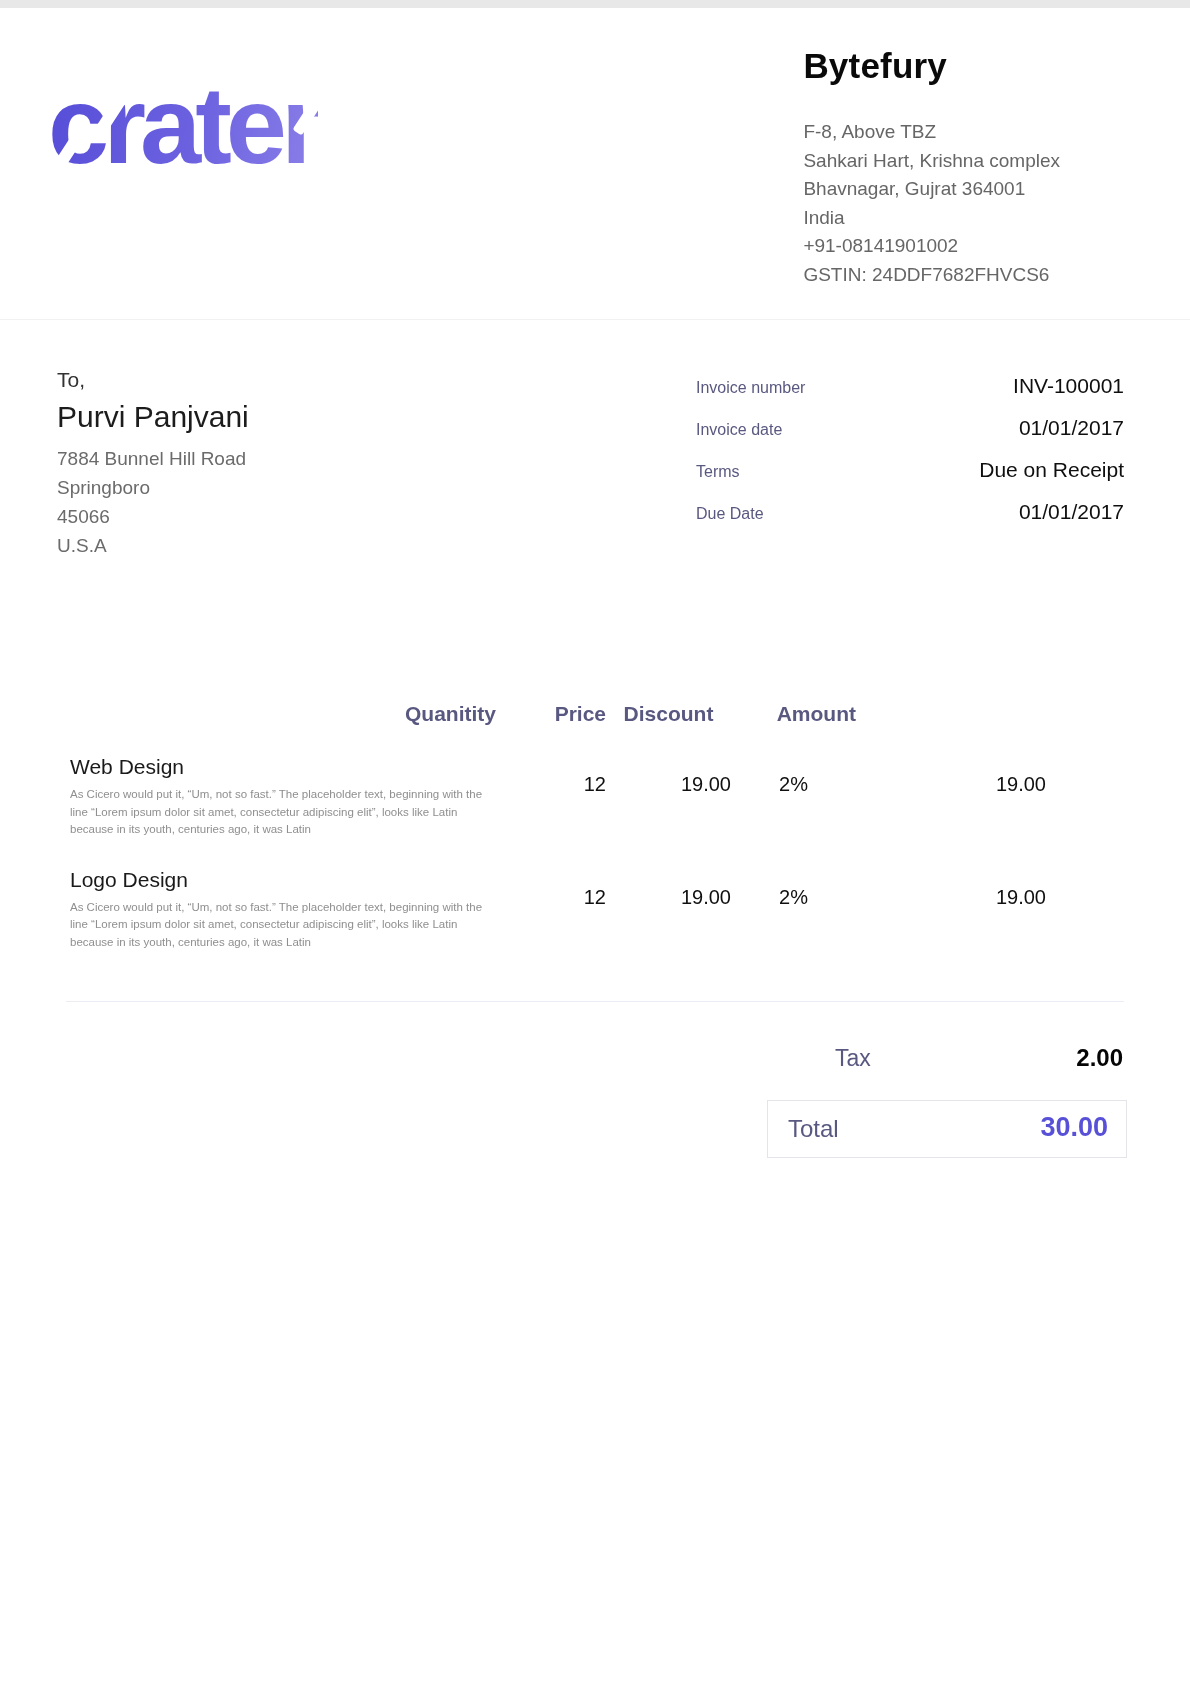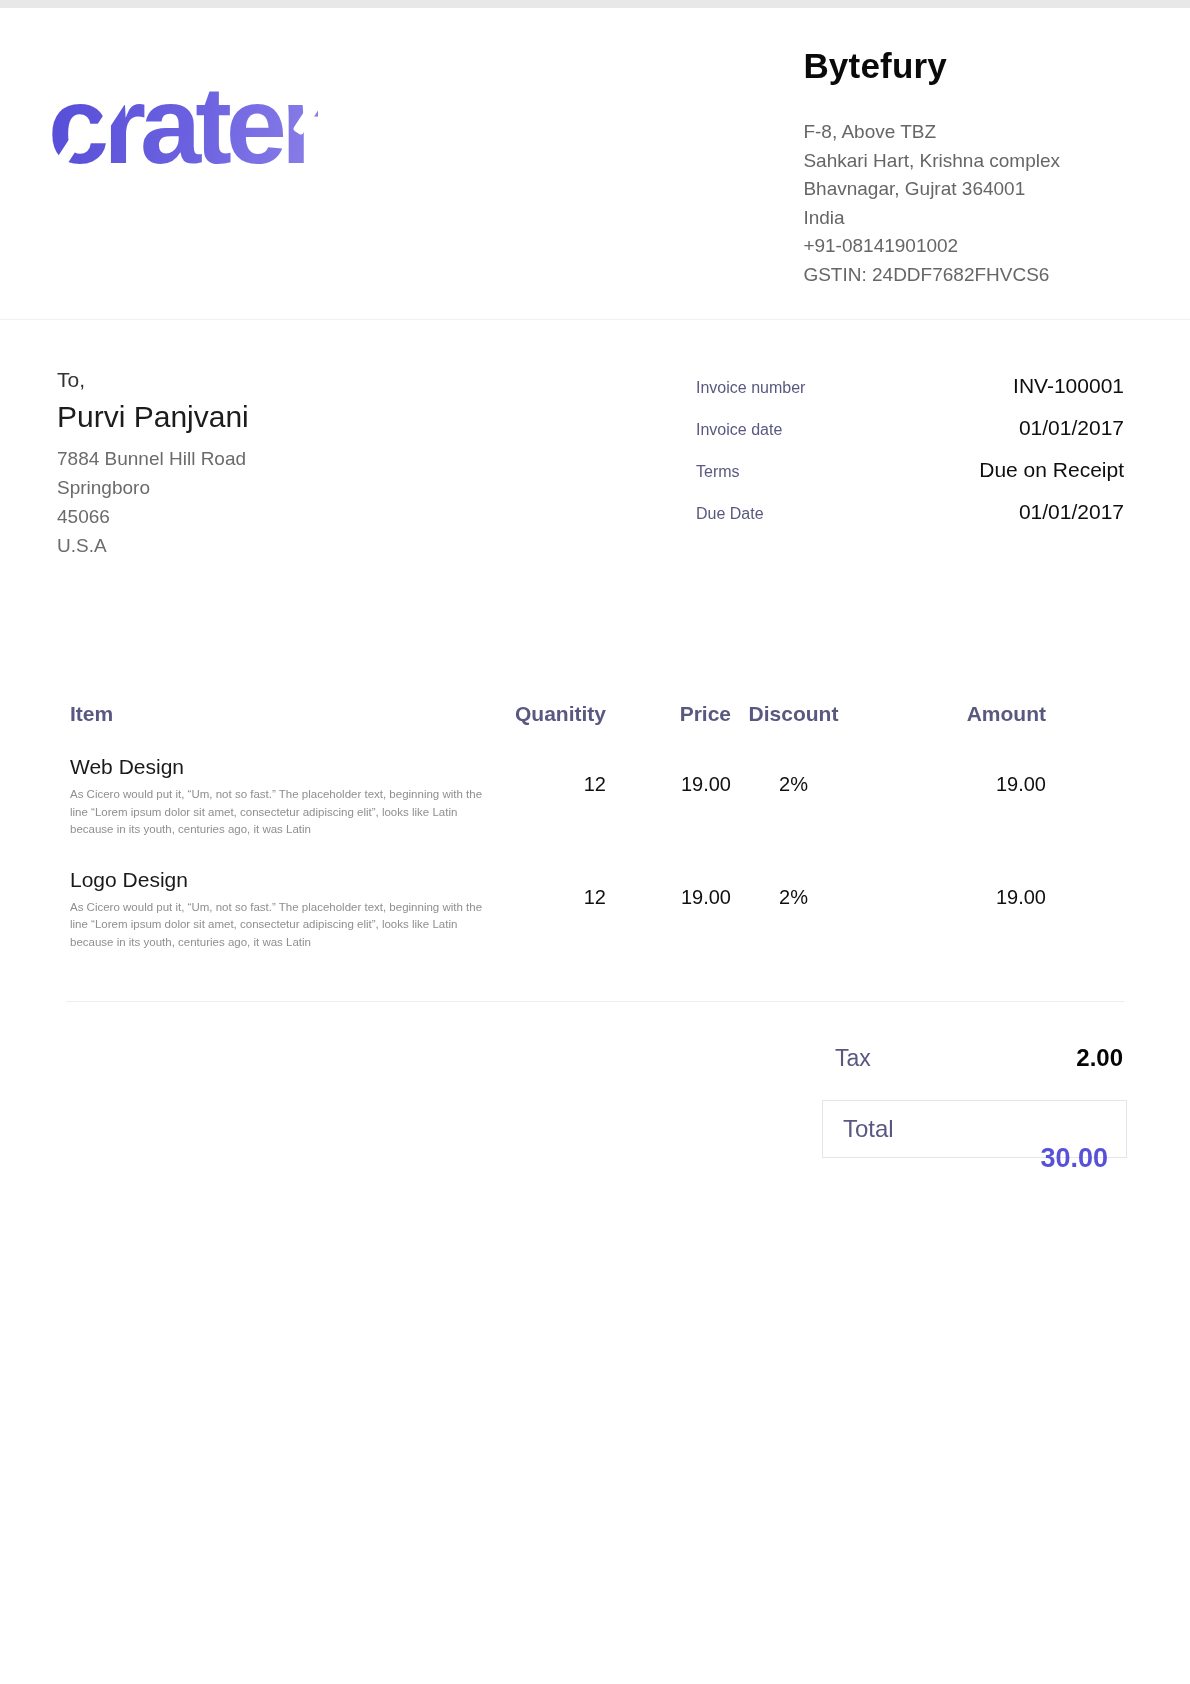--- a/index.html
+++ b/index.html
@@ -58,22 +58,22 @@
   
   .divider { margin:50px 66px 0 66px; border-top:1px solid #ececf4; }
   .totals { margin-top:42px; padding-right:63px; display:flex; flex-direction:column; align-items:flex-end; }
   .totals-row {
     width:312px; display:flex; justify-content:space-between; align-items:baseline;
     margin-bottom:14px; padding:0 4px 0 20px;
   }
   .totals-label { font-size:23px; color:var(--label,#595880); }
   .totals-value { font-size:24px; font-weight:600; color:#050505; }
   .total-box {
-    width:305px; margin-top:14px; border:1px solid #e4e4ea; background:#ffffff;
-    display:flex; justify-content:space-between; align-items:flex-start;
+    width:360px; margin-top:14px; border:1px solid #e4e4ea; background:#ffffff;
+    display:flex; justify-content:space-between; align-items:flex-end;
     padding:14px 18px 14px 20px; height:58px;
   }
   .total-label { font-size:24px; color:var(--label,#595880); }
   .total-value { font-size:27px; font-weight:700; color:var(--accent,#5851D8);margin-top:28px; }
 </style>
 </head>
 <body>
 
 <div class="top-strip"></div>
 
@@ -119,21 +119,20 @@
     </div>
     <div class="meta-row">
       <span class="meta-label">Due Date</span>
       <span class="meta-value">01/01/2017</span>
     </div>
   </div>
 </section>
 
 <section class="items">
   <div class="grid thead">
-    <div>Item</div>
     <div class="col-right">Quanitity</div>
     <div class="col-right">Price</div>
     <div class="col-center">Discount</div>
     <div class="col-right">Amount</div>
   </div>
 
   <div class="grid trow">
     <div>
       <div class="item-name">Web Design</div>
       <div class="item-desc">As Cicero would put it, “Um, not so fast.” The placeholder text, beginning with the line “Lorem ipsum dolor sit amet, consectetur adipiscing elit”, looks like Latin because in its youth, centuries ago, it was Latin</div>

